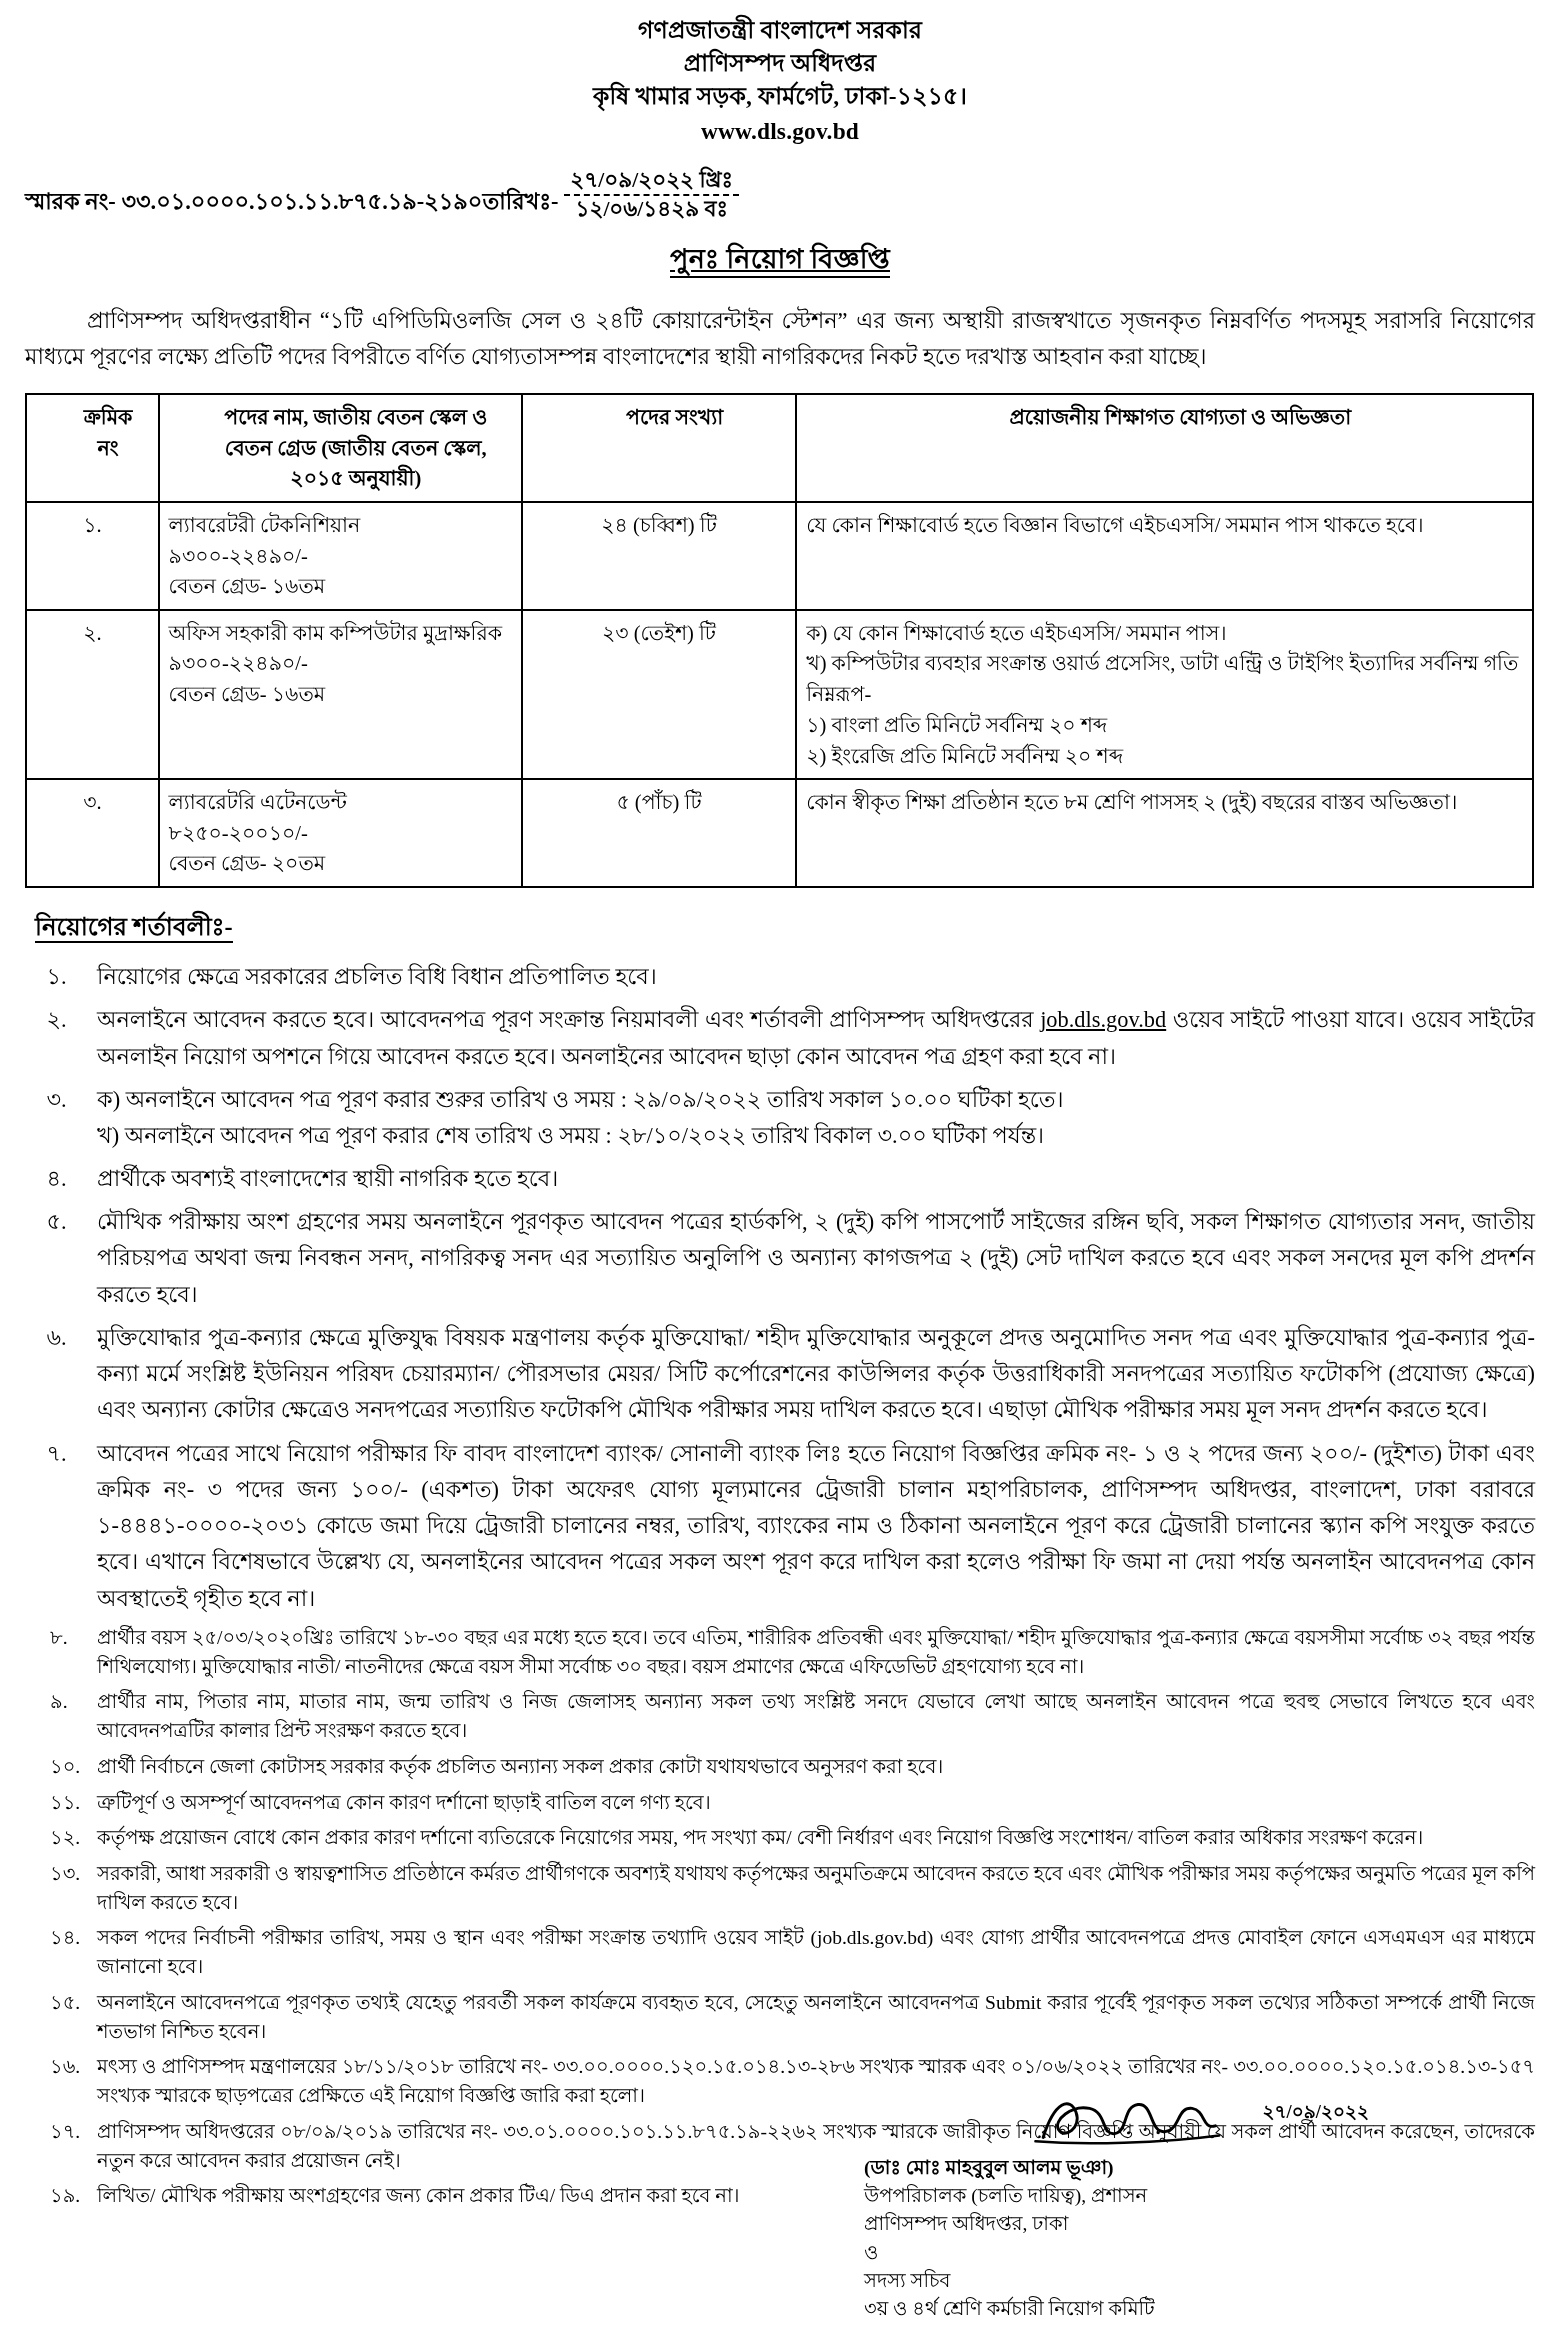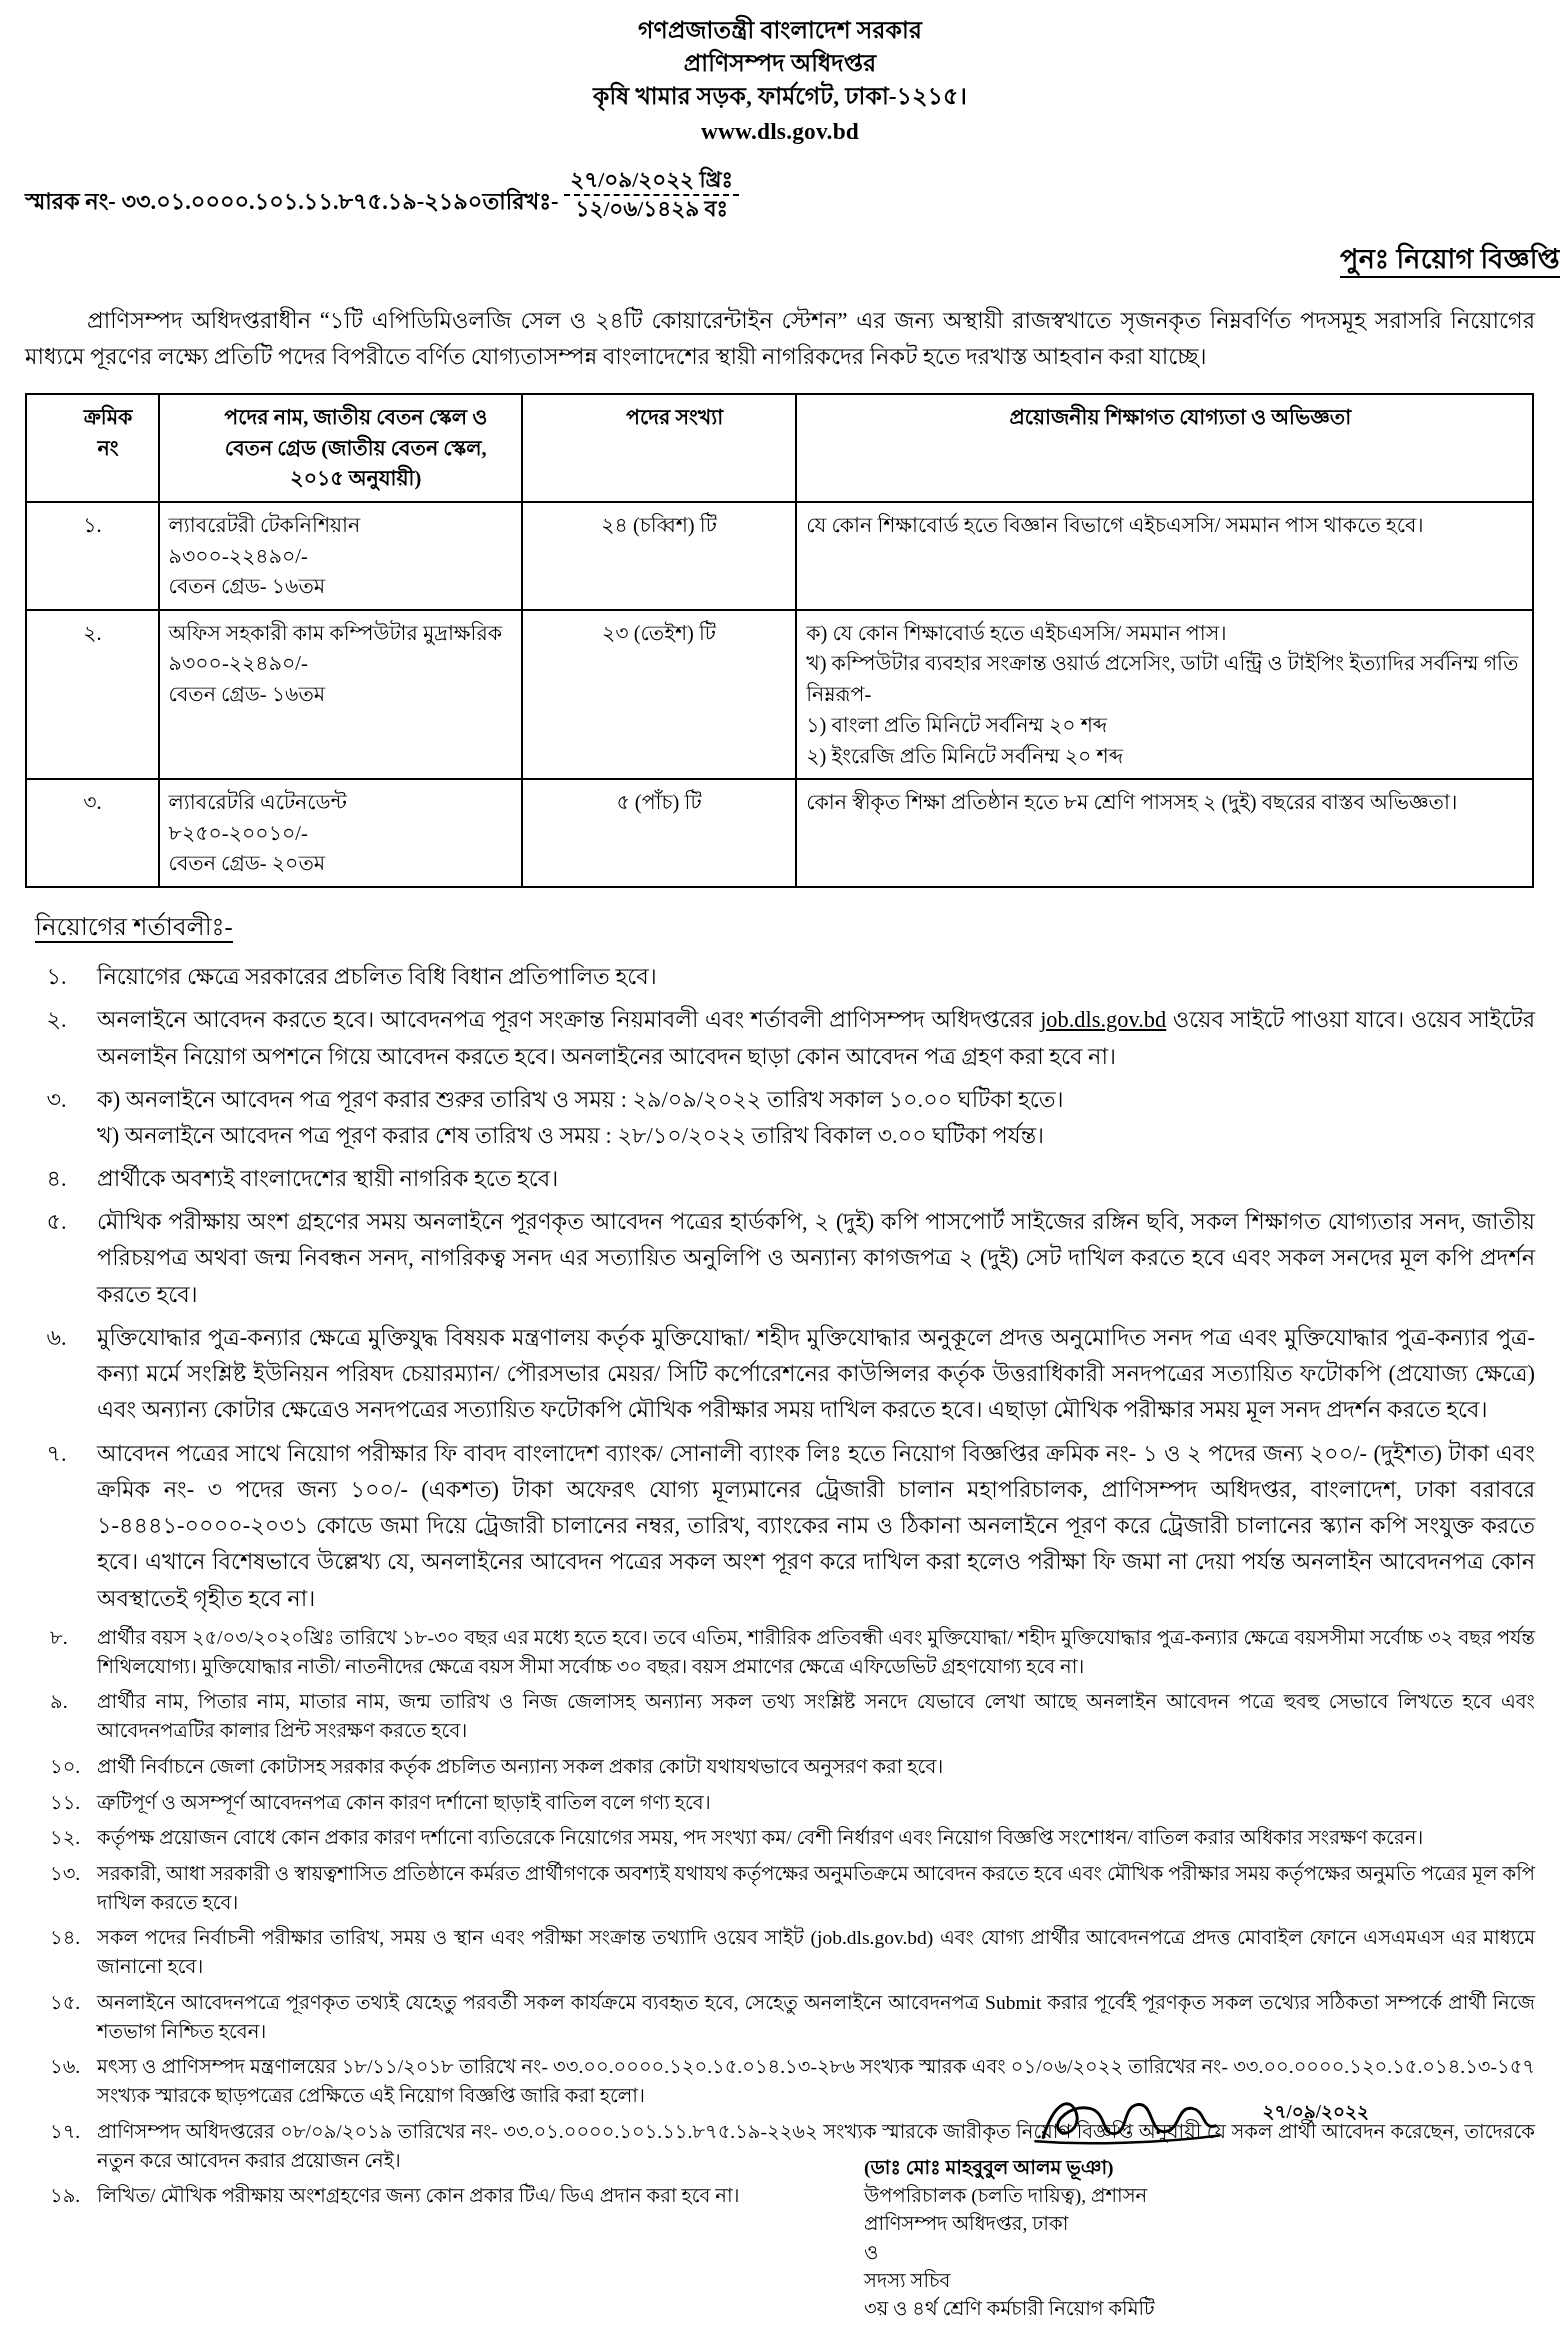--- a/index.html
+++ b/index.html
@@ -75,25 +75,26 @@
   }
   .date-values .sep {
     width: 100%;
     border-top: 2px dashed #000;
     margin: 1px 0;
   }
   .date-values .dline { white-space: nowrap; padding: 0 5.9px; }
 
   
   .doc-title {
-    text-align: right;
+    text-align: center;
     font-size: 27px;
     font-weight: 700;
     margin-top: 15.6px;
     letter-spacing: 0.3px;
+    text-decoration: underline;
   }
   .doc-title span {
     border-bottom: 2px solid #000;
     padding-bottom: 2px;
   }
 
   .intro {
     margin: 19.5px 25px 0 25px;
     font-size: 22.4px;
     line-height: 1.62;
@@ -125,21 +126,21 @@
   .col-post { width: 312px; }
   .col-num  { width: 224px; }
   .cell-center { text-align: center; }
   .cell-lines div { white-space: nowrap; }
   .q-line { display: block; }
 
   
   .cond-heading {
     margin: 19.5px 0 0 35px;
     font-size: 24.4px;
-    font-weight: 400;
+    font-weight: 700;
   }
   .cond-heading span {
     border-bottom: 2px solid #000;
     padding-bottom: 1px;
   }
 
   ol.conditions {
     list-style: none;
     margin: 11.7px 25px 0 25px;
     padding: 0;

